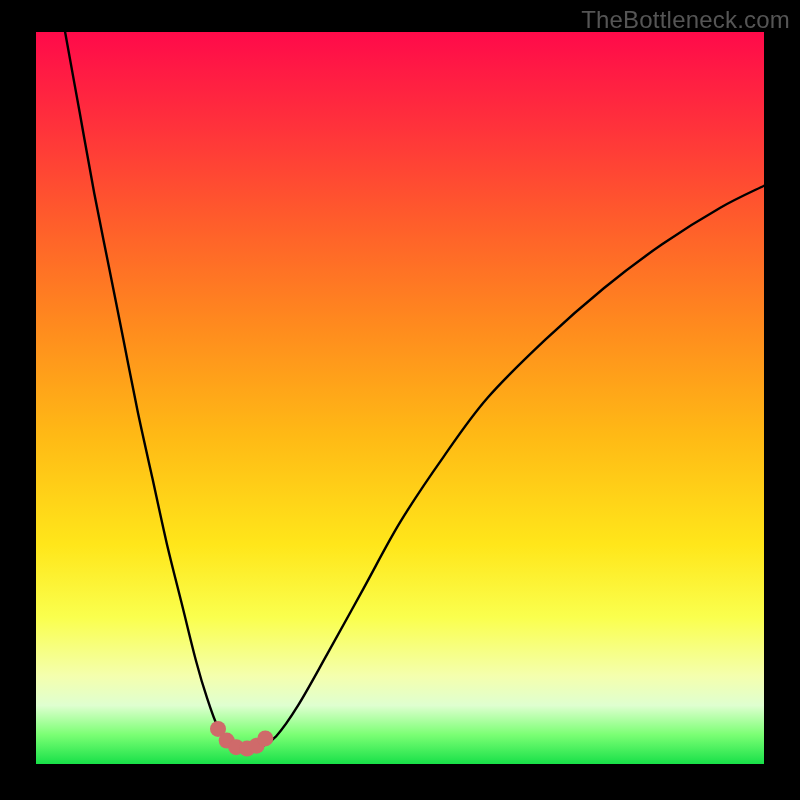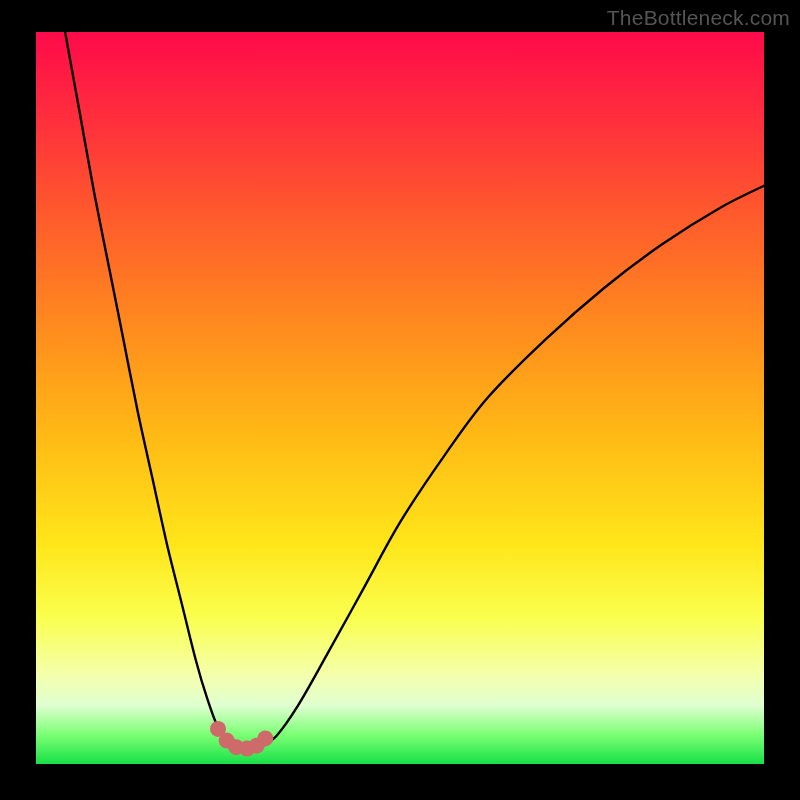--- a/index.html
+++ b/index.html
@@ -39,21 +39,21 @@
       #dfffd0 92%,
       #7bff74 96%,
       #18e048 100%
     );
   }
   .watermark {
     position: absolute;
     top: 6px;
     right: 10px;
     color: #555;
-    font-size: 21px;
+    font-size: 24px;
     letter-spacing: 0.2px;
     user-select: none;
   }
   svg.curve {
     position: absolute;
     left: 0;
     top: 0;
     width: 728px;
     height: 732px;
     overflow: visible;

